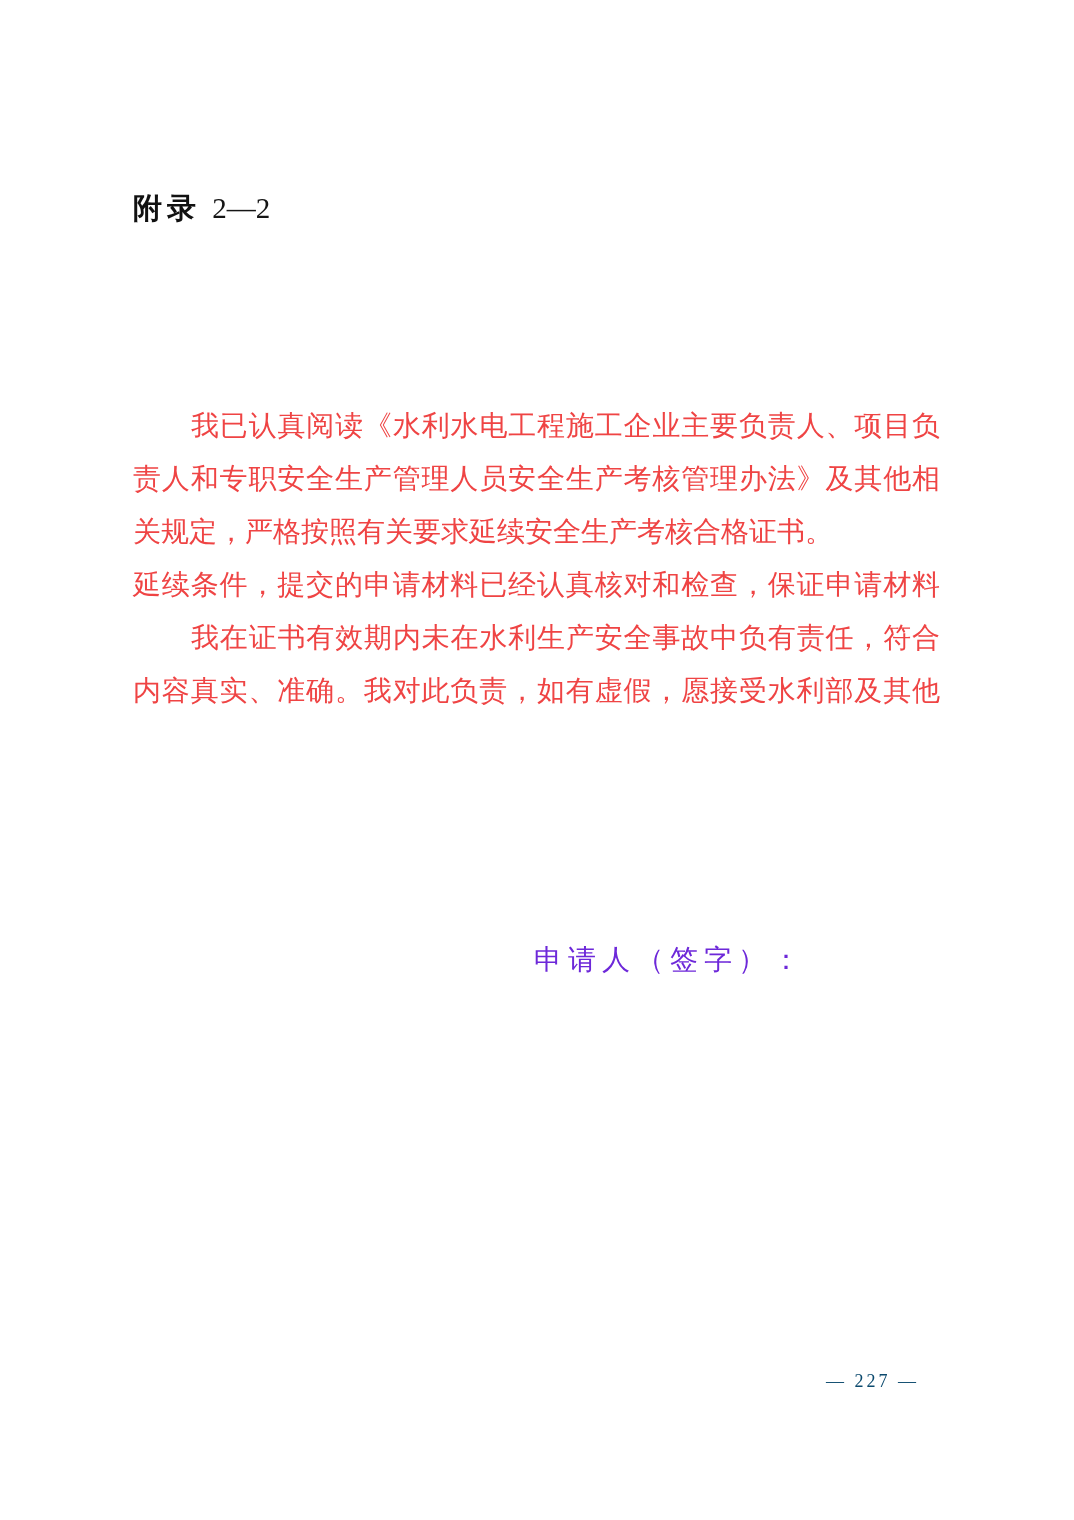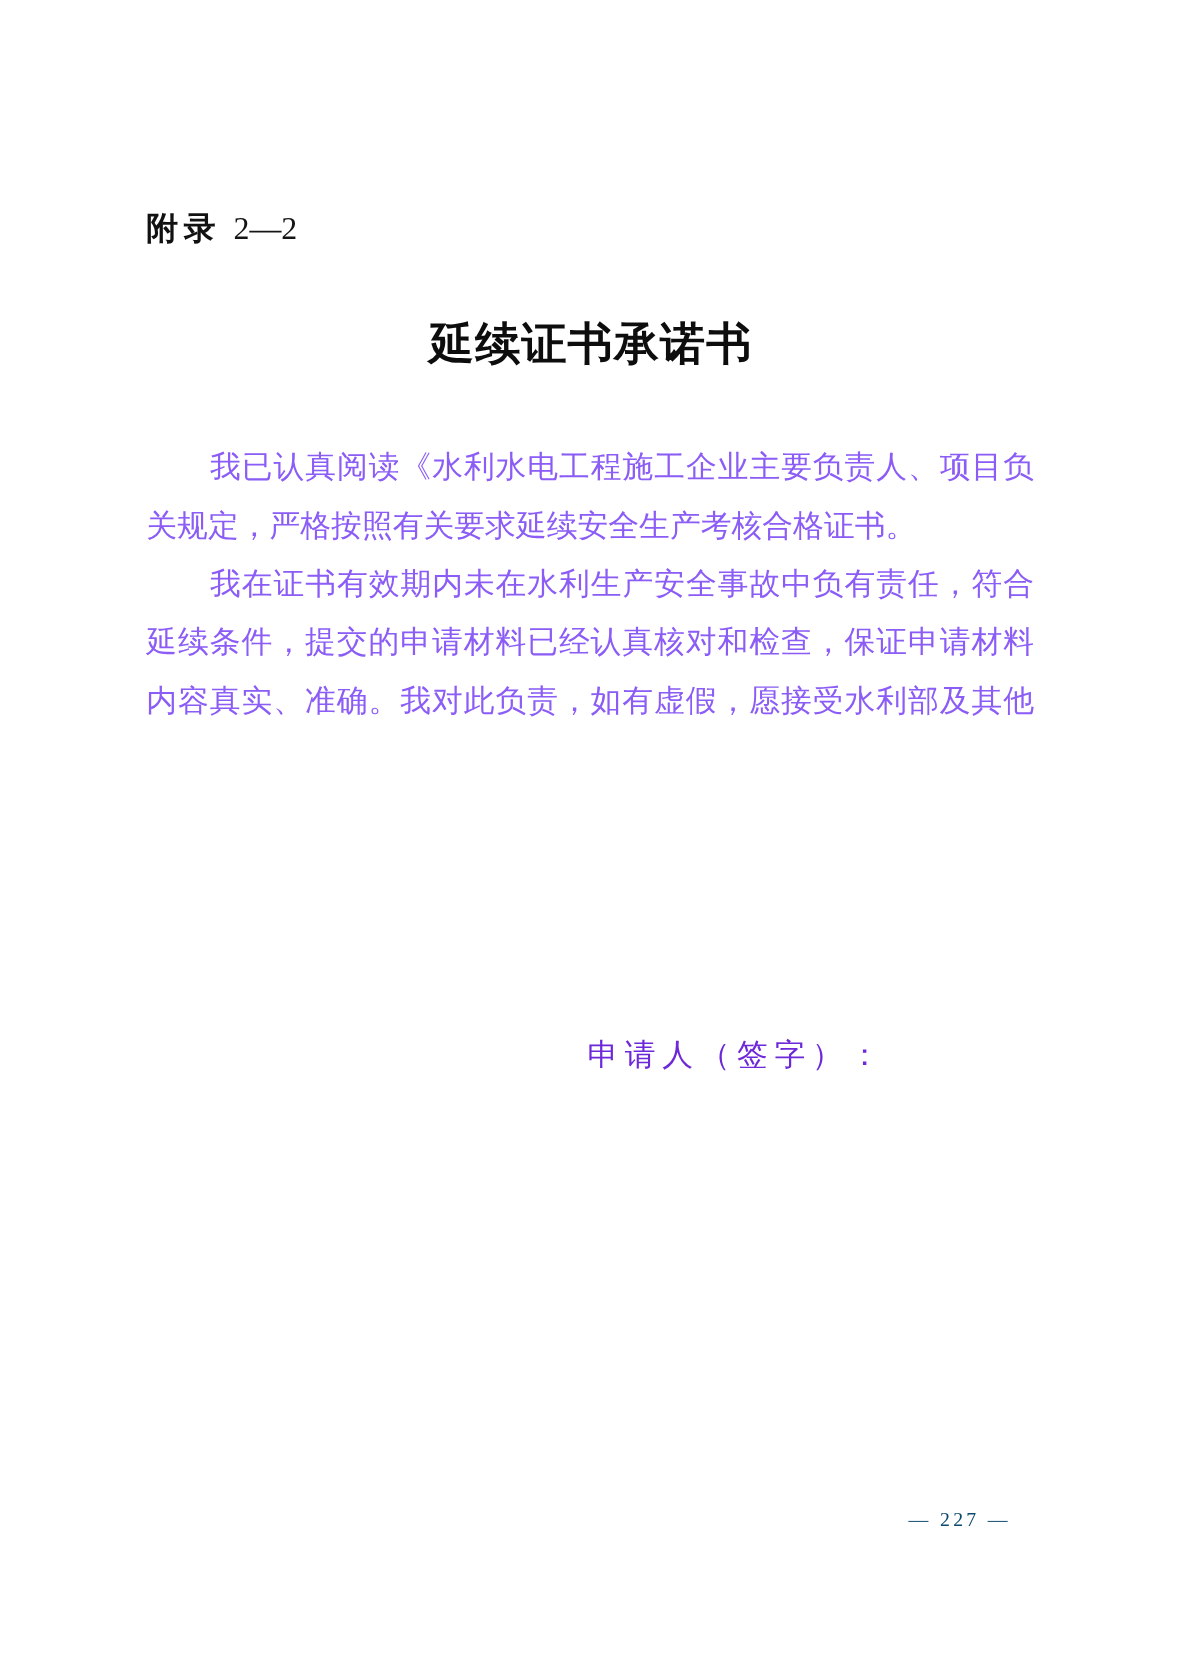--- a/index.html
+++ b/index.html
@@ -47,21 +47,21 @@
     color: #0d0d0d;
   }
   
   .body-text {
     position: absolute;
     left: 133px;
     top: 399px;
     width: 807px;
     font-size: 28px;
     line-height: 53px;
-    color: #8b5cf6;
+    color: #ef4444;
     font-weight: 400;
   }
   .line { text-align: justify; text-justify: inter-character; }
   .line.fill { text-align-last: justify; }
   .line.indent { text-indent: 58px; }
   
   .sig-applicant {
     position: absolute;
     left: 534px;
     top: 942px;
@@ -99,27 +99,27 @@
 </head>
 <body>
 
 <div class="page">
 
   <header class="appendix">
     <span class="appendix-prefix">附录</span>
     <span class="appendix-number">2—2</span>
   </header>
 
-  <h1 class="doc-title">延续证书承诺书</h1>
 
   <section class="body-text">
     <div class="line indent fill">我已认真阅读《水利水电工程施工企业主要负责人、项目负</div>
+    <div class="line fill">责人和专职安全生产管理人员安全生产考核管理办法》及其他相</div>
     <div class="line">关规定，严格按照有关要求延续安全生产考核合格证书。</div>
+    <div class="line fill">延续条件，提交的申请材料已经认真核对和检查，保证申请材料</div>
     <div class="line indent fill">我在证书有效期内未在水利生产安全事故中负有责任，符合</div>
-    <div class="line fill">延续条件，提交的申请材料已经认真核对和检查，保证申请材料</div>
     <div class="line fill">内容真实、准确。我对此负责，如有虚假，愿接受水利部及其他</div>
   </section>
 
   <div class="sig-applicant">申请人（签字）：</div>
 
 
   <footer class="page-number">— 227 —</footer>
 
 </div>
 

